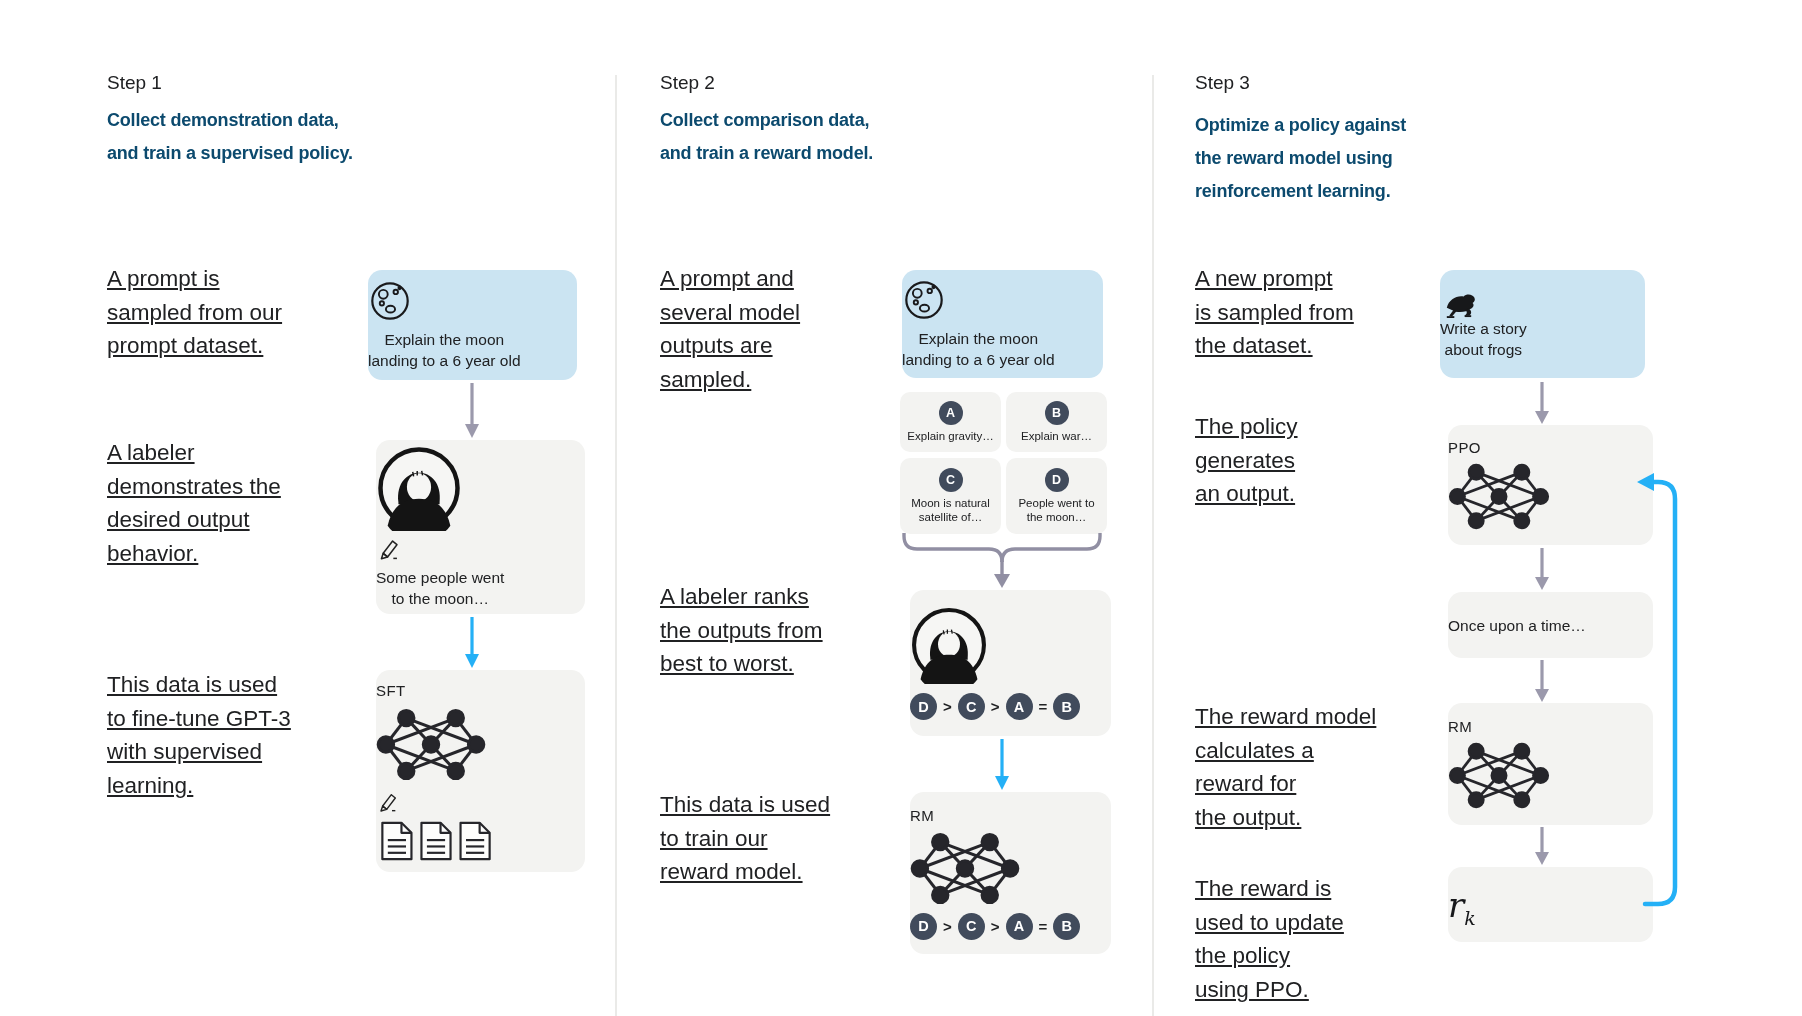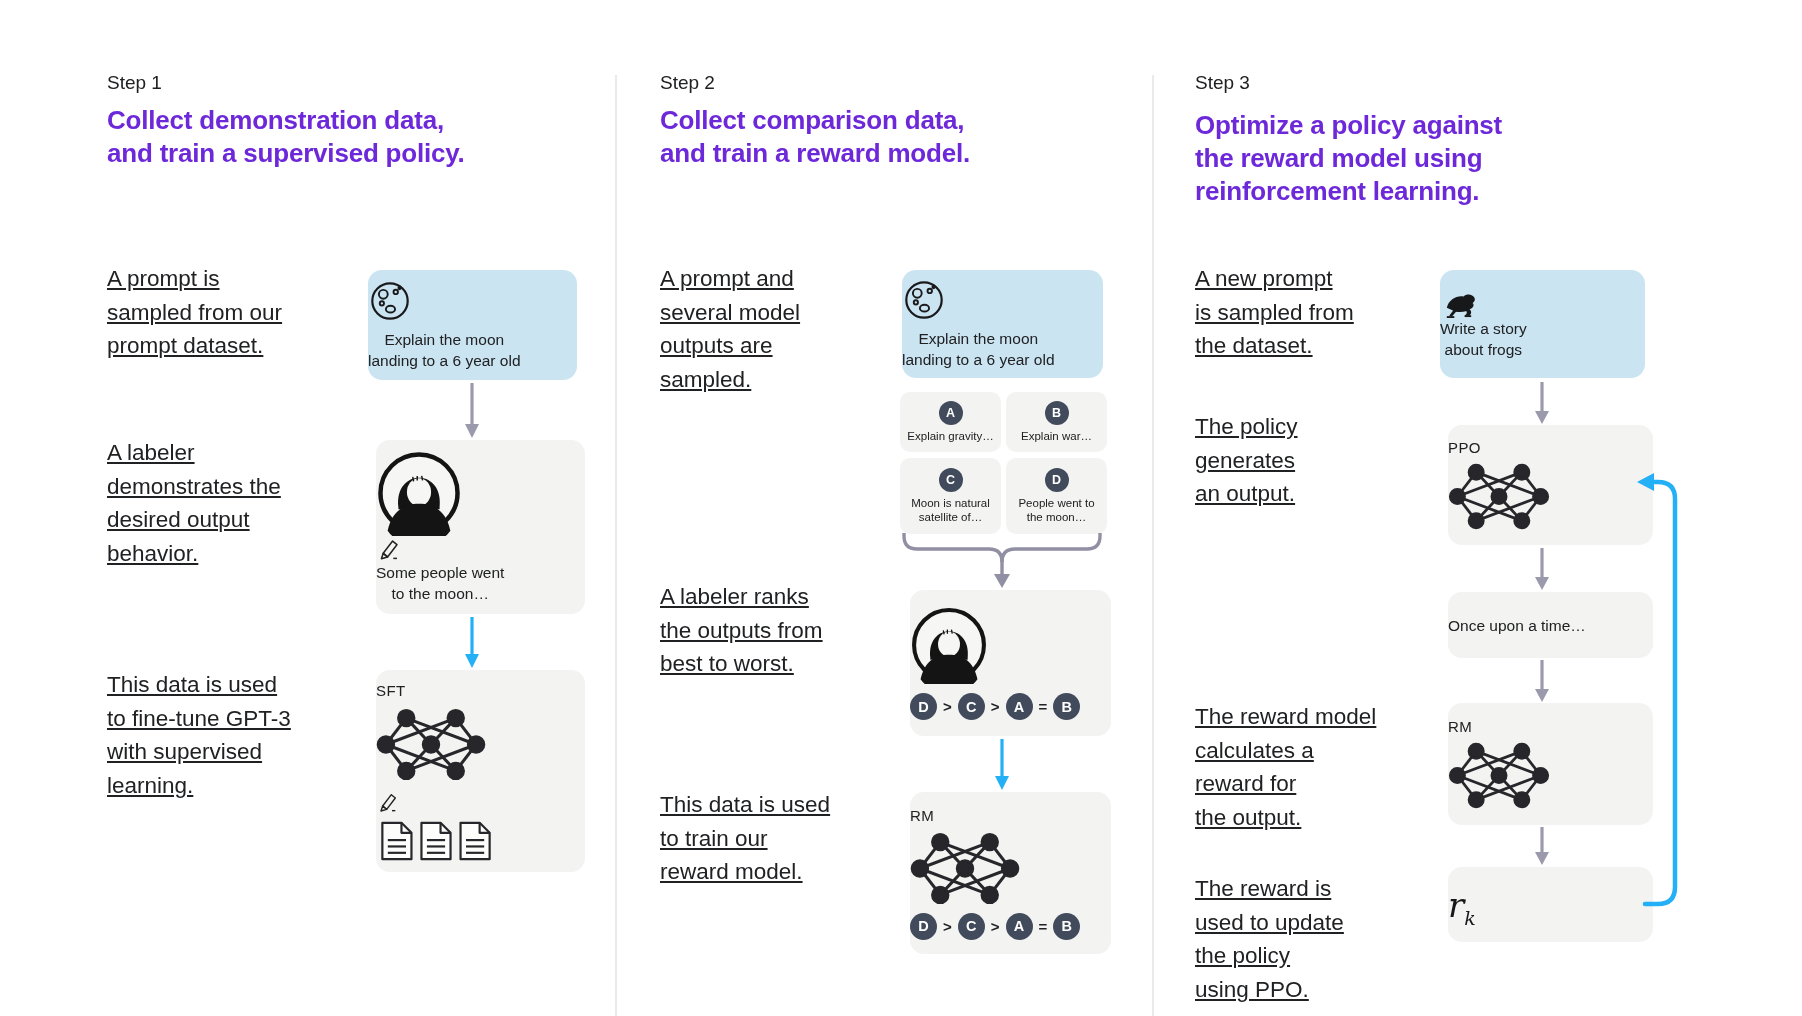--- a/index.html
+++ b/index.html
@@ -5,22 +5,22 @@
   html,body{margin:0;padding:0;background:#ffffff;}
   #canvas{
     position:relative; width:1802px; height:1016px; overflow:hidden;
     background:#ffffff;
     font-family:"Liberation Sans","DejaVu Sans",sans-serif;
     color:#202123;
   }
   .divider{position:absolute; width:2px; background:#eaeae8;}
   .step-label{position:absolute; font-size:19px; color:#202123;}
   .step-title{
-    position:absolute; font-size:26px; line-height:33px; font-weight:700;
-    color:#6d28d9; white-space:pre-line; letter-spacing:-0.2px;
+    position:absolute; font-size:18px; line-height:33px; font-weight:700;
+    color:#0c4a6e; white-space:pre-line; letter-spacing:-0.2px;
   }
   .desc{
     position:absolute; font-size:22.5px; line-height:33.5px;
     color:#202123; white-space:pre-line;text-decoration:underline;
   }
   .box{
     position:absolute; border-radius:14px;
     display:flex; flex-direction:column; align-items:flex-start; justify-content:center;
     text-align:center;
   }
@@ -140,21 +140,21 @@
       </svg>
     <div class="bt">Explain the moon
 landing to a 6 year old</div>
   </div>
 
   <svg class="arrow" style="left:461px; top:383px;" width="22" height="55">
     <line x1="11" y1="0" x2="11" y2="42" stroke="#9b99ac" stroke-width="3.2"></line>
     <polygon points="4,41 18,41 11,55" fill="#9b99ac"></polygon>
   </svg>
 
-  <div class="box box-gray" style="left:368px; top:440px; width:209px; height:174px; ">
+  <div class="box box-gray" style="left:368px; top:440px; width:209px; height:174px; gap:5px;">
     <svg class="icon" width="86" height="86" viewBox="0 0 96 96">
         <use href="#avatar"></use>
       </svg>
     <svg class="icon" width="26" height="26" viewBox="0 0 36 36">
         <use href="#pencil"></use>
       </svg>
     <div class="bt">Some people went
 to the moon…</div>
   </div>
 

